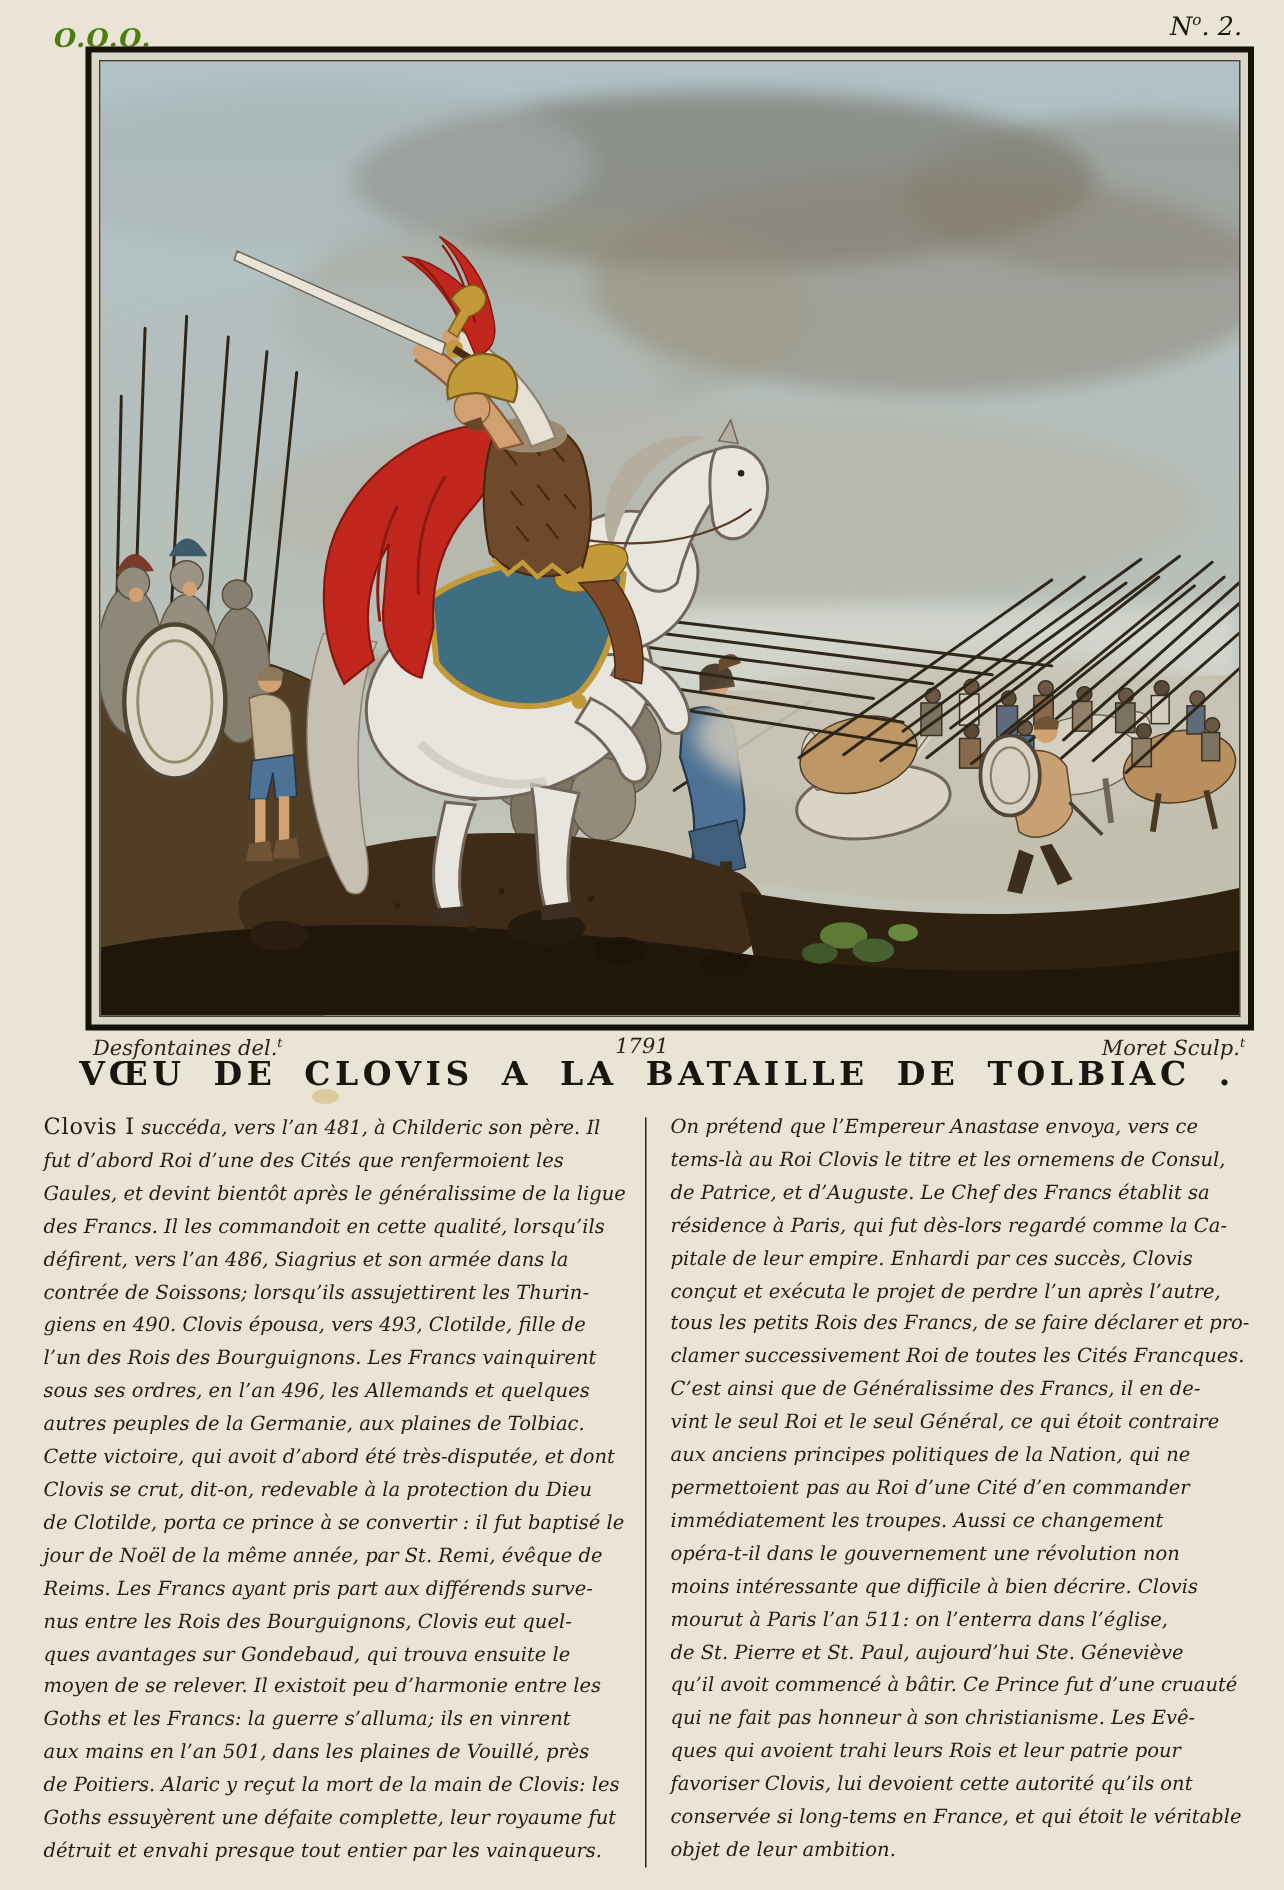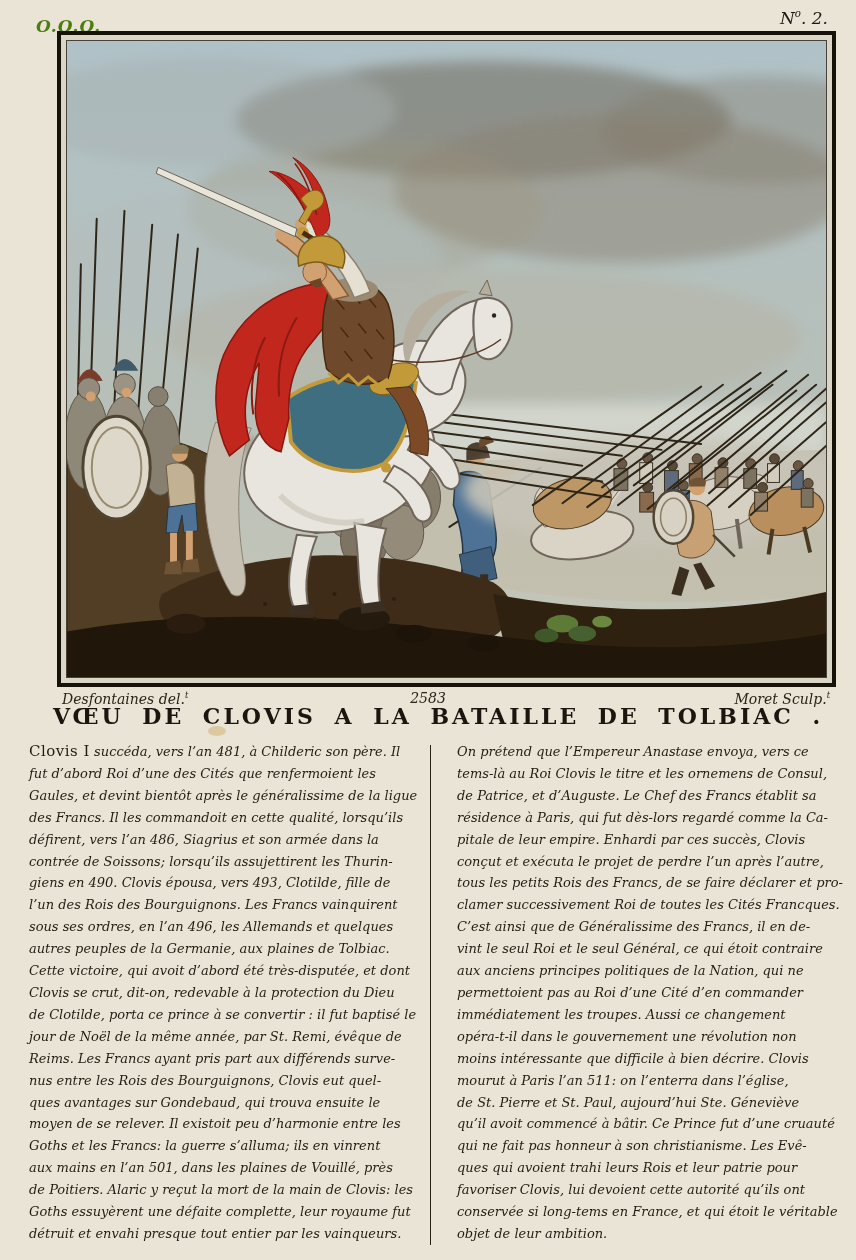--- a/index.html
+++ b/index.html
@@ -24,21 +24,21 @@
   
   .title{position:absolute;left:0;top:703px;width:844px;margin:0;text-align:center;
          font-family:"DejaVu Serif", serif;font-weight:bold;font-size:22px;
          letter-spacing:3px;word-spacing:8px;color:#1b1510;padding-left:16px;}
   .stain{position:absolute;left:208px;top:726px;width:18px;height:10px;border-radius:50%;
          background:#cfa85f;opacity:.45;}
   
   .col{position:absolute;top:741px;font-style:italic;font-size:13px;line-height:21.9px;
        white-space:pre-line;color:#241c12;}
   .col-left{left:29px;width:399px;}
-  .col-right{left:457px;width:400px;}
+  .col-right{left:447px;width:400px;}
   .lead{font-style:normal;font-size:15px;letter-spacing:.5px;}
   .divider{position:absolute;left:430px;top:745px;width:1px;height:500px;background:#2b2216;}
   
   .sky-rect{fill:url(#skyg);}
   .cape{fill:var(--cape-red,#c1271c);}
   .horse{fill:var(--horse-white,#e8e5de);stroke:#6f655a;stroke-width:2;}
   .teal{fill:var(--saddle-teal,#3f6e80);}
   .gold{fill:var(--gold,#c39a3a);}
   .flesh{fill:var(--flesh,#d2a172);}
   .blue{fill:var(--soldier-blue,#4d7295);}
@@ -301,21 +301,21 @@
               <path class="gold" d="M234,228 C230,208 246,194 264,198 C278,202 284,216 278,230 L262,226 C254,222 244,224 234,228 Z" stroke="#7a5c18" stroke-width="1.5"></path>
               <path class="gold" d="M236,160 C244,150 254,148 258,156 C262,162 256,170 248,172 L240,186 L234,182 L242,168 Z" stroke="#7a5c18"></path>
             </g>
           </g>
         </g>
       </svg>
     </div>
   </div>
 
   <div class="credit credit-artist"><span>Desfontaines del.</span><sup>t</sup></div>
-  <div class="credit credit-year">2583</div>
+  <div class="credit credit-year">1791</div>
   <div class="credit credit-engraver"><span>Moret Sculp.</span><sup>t</sup></div>
 
   <h1 class="title">VŒU DE CLOVIS A LA BATAILLE DE TOLBIAC .</h1>
   <div class="stain"></div>
 
   <div class="col col-left"><span class="lead">Clovis I</span><span> succéda, vers l’an 481, à Childeric son père. Il
 fut d’abord Roi d’une des Cités que renfermoient les
 Gaules, et devint bientôt après le généralissime de la ligue
 des Francs. Il les commandoit en cette qualité, lorsqu’ils
 défirent, vers l’an 486, Siagrius et son armée dans la

